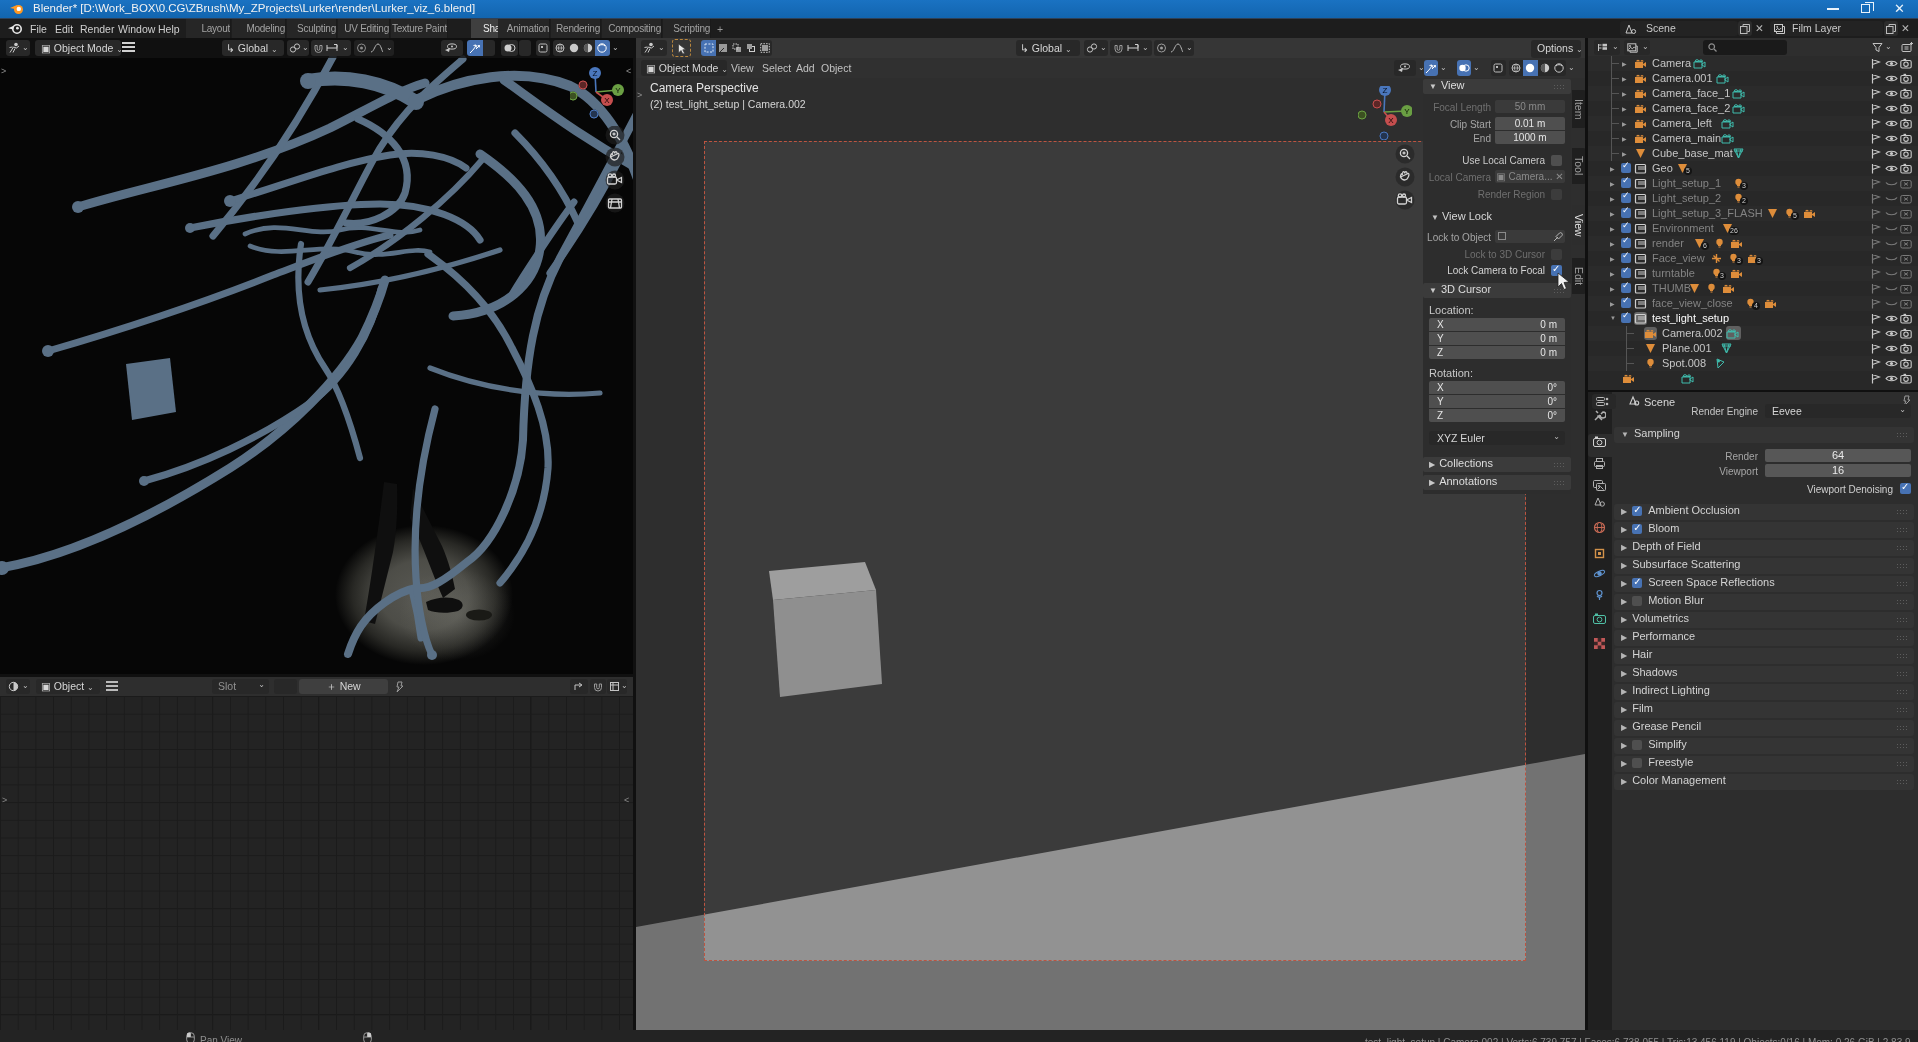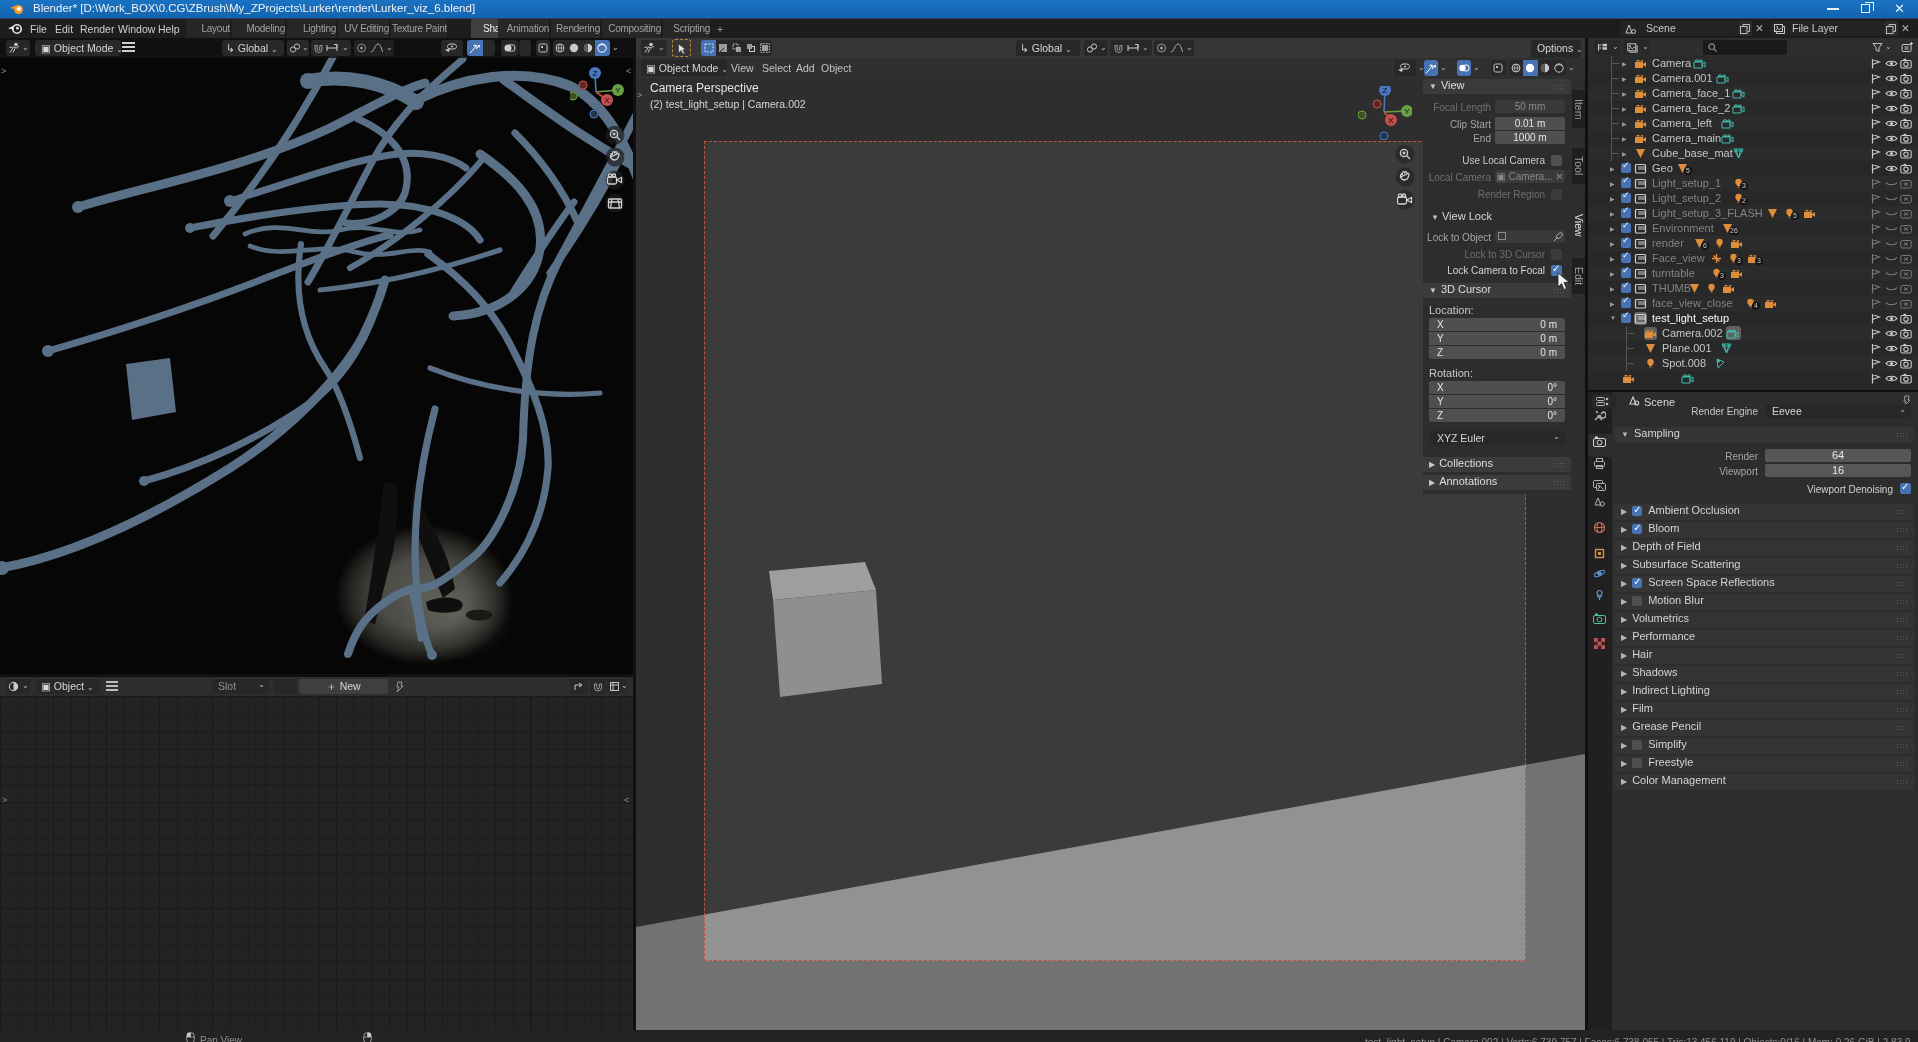--- a/index.html
+++ b/index.html
@@ -94,21 +94,21 @@
   <circle cx="9.4" cy="5.2" r="1.4" fill="#e8e8e8"></circle>
         <path d="M0 5.2 L6.5 2.6 L5 6.4 Z" fill="#e8e8e8"></path>
       </svg>
  <div class="menu" style="left:30px">File</div>
  <div class="menu" style="left:55px">Edit</div>
  <div class="menu" style="left:80px">Render</div>
  <div class="menu" style="left:118px">Window</div>
  <div class="menu" style="left:158px">Help</div>
  <div class="tab" style="left:186px;width:45px">Layout</div>
  <div class="tab" style="left:232px;width:54px">Modeling</div>
- <div class="tab" style="left:287px;width:50px">Lighting</div>
+ <div class="tab" style="left:287px;width:50px">Sculpting</div>
  <div class="tab" style="left:338px;width:52px">UV Editing</div>
  <div class="tab" style="left:391px;width:57px">Texture Paint</div>
  <div class="tab active" style="left:471px;width:48px">Shading</div>
  <div class="tab" style="left:498px;width:52px">Animation</div>
  <div class="tab" style="left:551px;width:50px">Rendering</div>
  <div class="tab" style="left:602px;width:60px">Compositing</div>
  <div class="tab" style="left:663px;width:48px">Scripting</div>
  <div class="menu" style="left:717px;color:#9a9a9a">+</div>
  <div class="selwidget" style="left:1620px;width:118px">
    <svg style="position:absolute;left:5px;top:3px" width="12" height="10" viewBox="0 0 12 10">
@@ -124,21 +124,21 @@
         </svg>
       </div>
  <div class="selwidget" style="left:1753px;width:13px;color:#b5b5b5;text-align:center;background:none">✕</div>
  <div class="selwidget" style="left:1770px;width:113px">
    <svg style="position:absolute;left:4px;top:3px" width="11" height="10" viewBox="0 0 11 10">
           <rect x="0.5" y="0.5" width="8" height="7" fill="none" stroke="#c9c9c9"></rect>
           <path d="M2.5 7.5 v2 h8 v-7 h-2" fill="none" stroke="#c9c9c9"></path>
           <circle cx="3.2" cy="2.8" r="0.9" fill="#c9c9c9"></circle>
           <path d="M1.5 6.5 l2.2 -2.2 1.6 1.6 2 -2" fill="none" stroke="#c9c9c9"></path>
         </svg>
-   <span style="position:absolute;left:22px">File Layer</span>
+   <span style="position:absolute;left:22px">Film Layer</span>
       </div>
  <div class="selwidget" style="left:1884px;width:14px;background:#2c2c2c">
    <svg style="position:absolute;left:2px;top:3px" width="10" height="10" viewBox="0 0 10 10">
           <rect x="0.5" y="2.5" width="6.5" height="7" fill="none" stroke="#bbb"></rect>
           <path d="M3 2.5 V0.5 h6.5 v7 H7.5" fill="none" stroke="#bbb"></path>
         </svg>
       </div>
  <div class="selwidget" style="left:1899px;width:13px;color:#b5b5b5;text-align:center;background:none">✕</div>
 </div>
 

